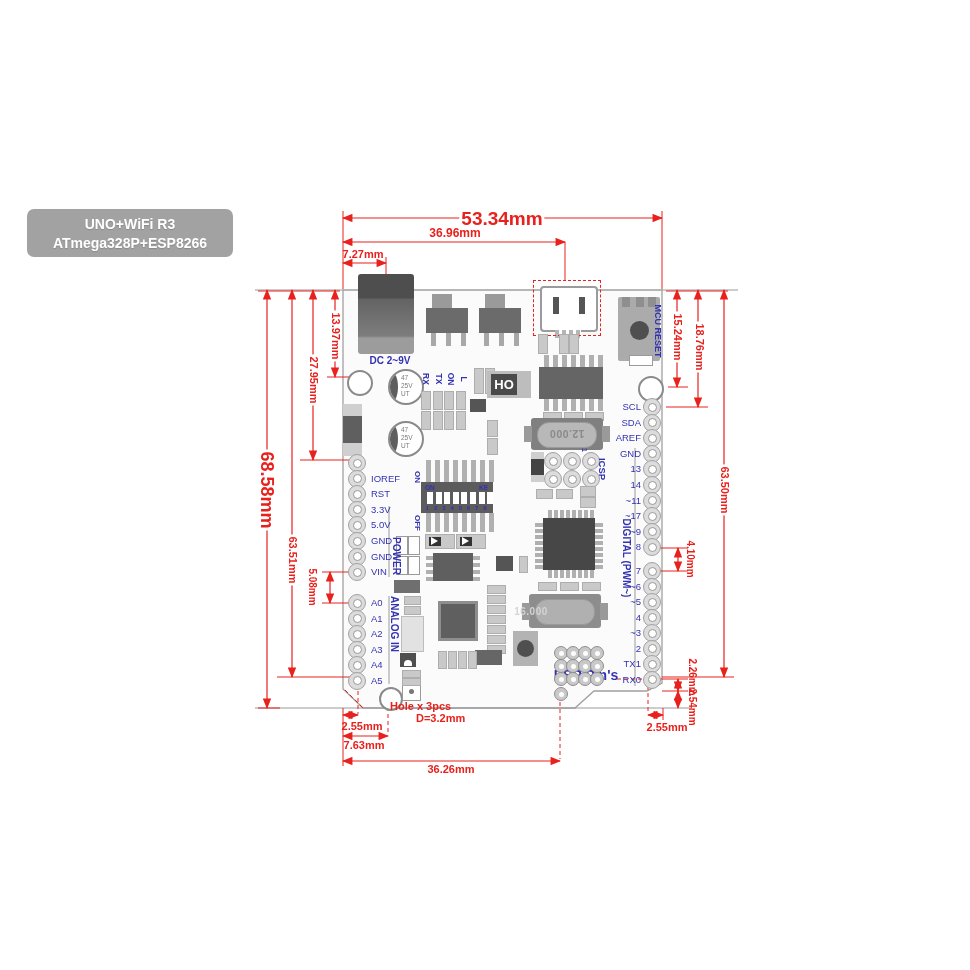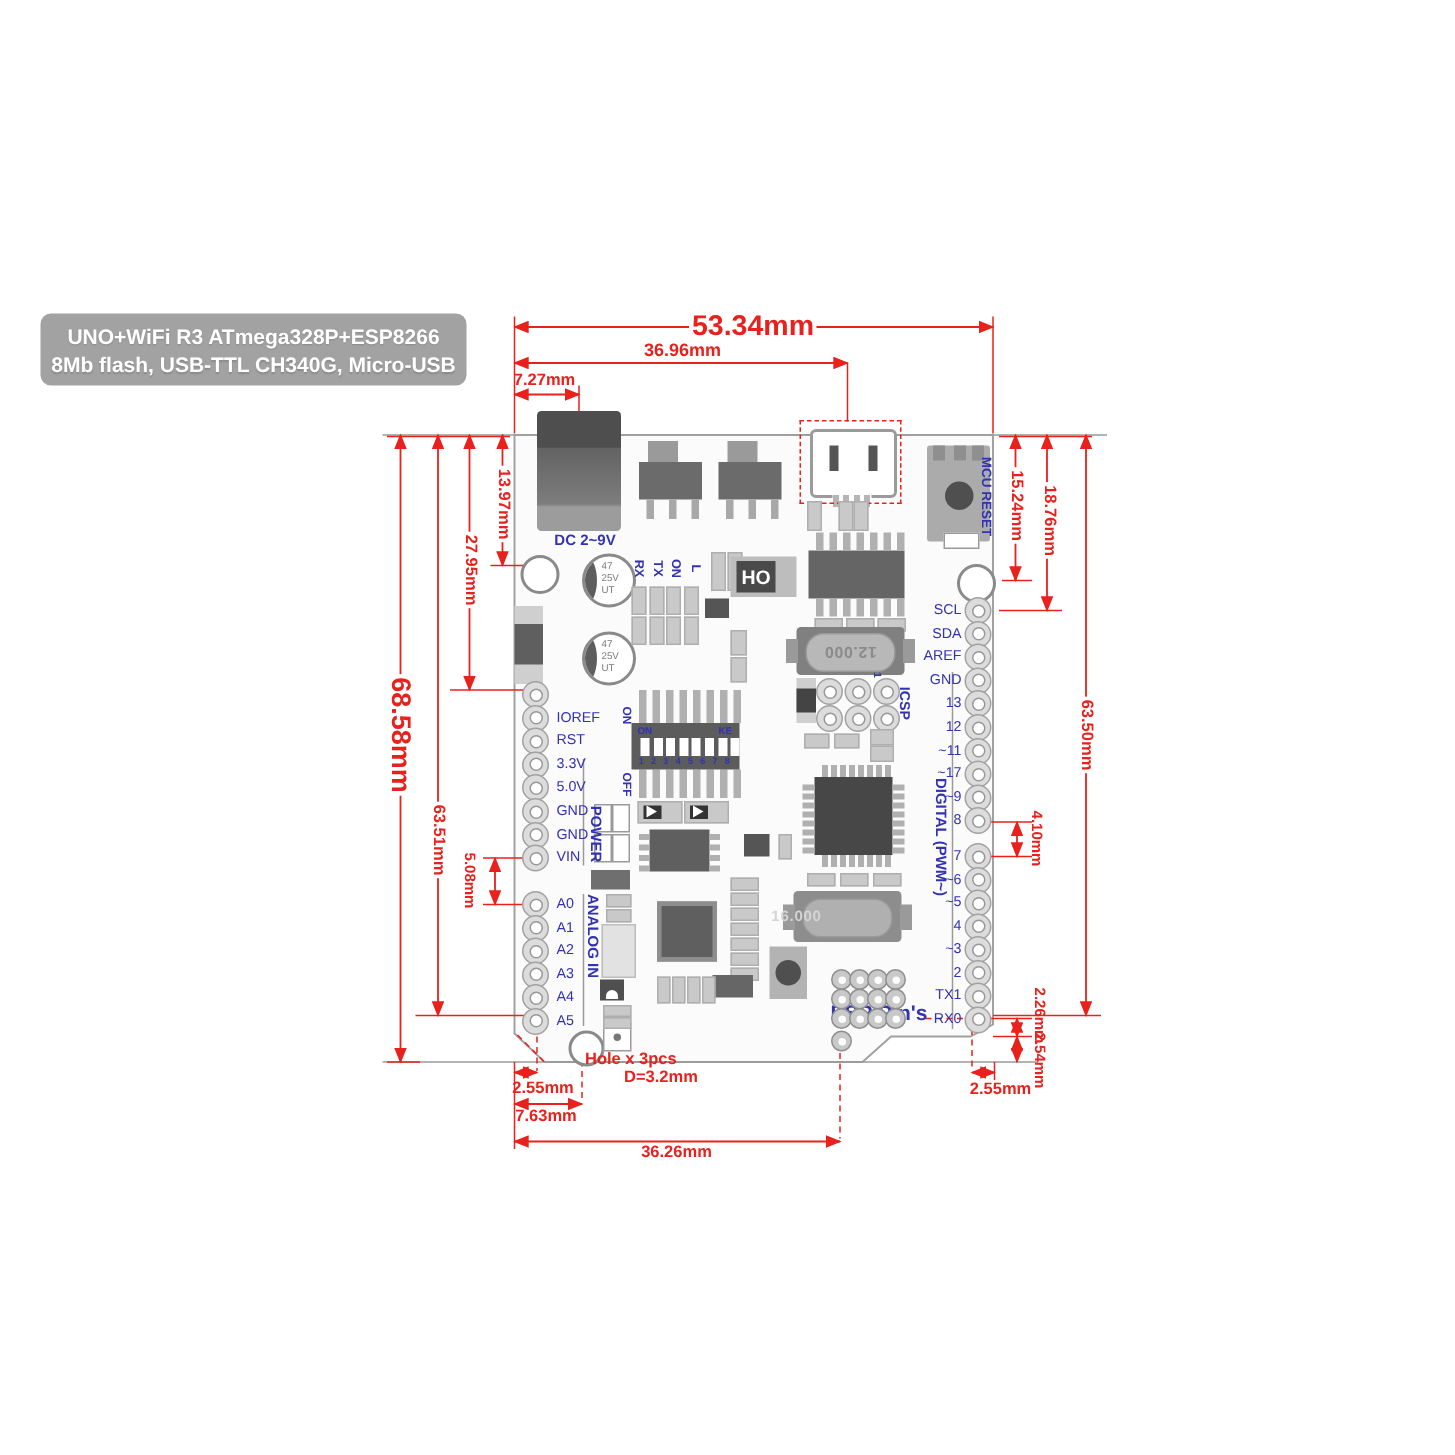--- a/index.html
+++ b/index.html
@@ -14,21 +14,21 @@
   .cmp{position:absolute}
   .pad{position:absolute;width:16px;height:16px;border-radius:50%;background:#dcdcdc;border:1px solid #a2a2a2}
   .pad::after{content:"";position:absolute;inset:3.5px;border-radius:50%;background:#fff;border:1.5px solid #989898}
   .esppad{position:absolute;width:12px;height:12px;border-radius:50%;background:#c9c9c9;border:1px solid #8f8f8f}
   .esppad::after{content:"";position:absolute;inset:3.5px;border-radius:50%;background:#fdfdfd}
   .hole{position:absolute;border-radius:50%;background:#fff;border:2.5px solid #8a8a8a}
   .pinlab{position:absolute;font-size:9.5px;font-weight:normal;color:#3232b2;line-height:10px;white-space:nowrap}
   .bar{position:absolute;background:#c9c9c9;border:1px solid #aeaeae}
   .wpad{position:absolute;background:#fff;border:1px solid #9a9a9a}
   .icpin{position:absolute;background:#b0b0b0}
-  #titlebox{position:absolute;left:27px;top:209px;width:284px;height:48px;background:#a2a2a2;border-radius:7px;color:#fff;font-weight:bold;font-size:14px;text-align:center;line-height:19px;padding-top:6px;box-sizing:border-box;text-shadow:0 1px 1px #8a8a8a}
+  #titlebox{position:absolute;left:27px;top:209px;width:206px;height:48px;background:#a2a2a2;border-radius:7px;color:#fff;font-weight:bold;font-size:14px;text-align:center;line-height:19px;padding-top:6px;box-sizing:border-box;text-shadow:0 1px 1px #8a8a8a}
 </style>
 </head>
 <body>
 
 <div id="stage">
 
   <svg width="970" height="970">
     <defs>
       <marker id="m" viewBox="0 0 10 8" refX="9" refY="4" markerWidth="9" markerHeight="7" orient="auto-start-reverse">
         <path d="M0,0L10,4L0,8z" fill="#e8211d"></path>
@@ -96,21 +96,20 @@
       <line x1="388" y1="700" x2="388" y2="734"></line>
       <line x1="560" y1="688" x2="560" y2="759"></line>
       <line x1="648" y1="679" x2="648" y2="712"></line>
       <line x1="617" y1="679" x2="662" y2="679"></line>
       <line x1="345" y1="690" x2="364" y2="709"></line>
     </g>
   </svg>
 
   <div id="titlebox">
     <div>UNO+WiFi R3 ATmega328P+ESP8266</div>
-    <div>8Mb flash, USB-TTL CH340G, Micro-USB</div>
   </div>
 
   <div class="cmp" style="left:358px;top:274px;width:56px;height:80px;background:linear-gradient(#4e4e4e,#4e4e4e 24px,#636363 25px,#7d7d7d 62px,#9c9c9c 64px,#9c9c9c);border-radius:3px"></div>
   <div class="hlab blue" style="left:390px;top:361px;font-size:10px">DC 2~9V</div>
 
   <div class="cmp" style="left:432px;top:294px;width:20px;height:15px;background:#9a9a9a"></div>
   <div class="cmp" style="left:426px;top:308px;width:42px;height:25px;background:#6b6b6b"></div>
   <div class="cmp" style="left:485px;top:294px;width:20px;height:15px;background:#9a9a9a"></div>
   <div class="cmp" style="left:479px;top:308px;width:42px;height:25px;background:#6b6b6b"></div>
   <div id="reglegs">
@@ -423,21 +422,21 @@
       <div class="pinlab" style="top: 402px; right: 329px;">SCL</div>
       <div class="pad" style="position: absolute; left: 643px; top: 413.6px;"></div>
       <div class="pinlab" style="top: 417.6px; right: 329px;">SDA</div>
       <div class="pad" style="position: absolute; left: 643px; top: 429.2px;"></div>
       <div class="pinlab" style="top: 433.2px; right: 329px;">AREF</div>
       <div class="pad" style="position: absolute; left: 643px; top: 444.8px;"></div>
       <div class="pinlab" style="top: 448.8px; right: 329px;">GND</div>
       <div class="pad" style="position: absolute; left: 643px; top: 460.4px;"></div>
       <div class="pinlab" style="top: 464.4px; right: 329px;">13</div>
       <div class="pad" style="position: absolute; left: 643px; top: 476px;"></div>
-      <div class="pinlab" style="top: 480px; right: 329px;">12</div>
+      <div class="pinlab" style="top: 480px; right: 329px;">14</div>
       <div class="pad" style="position: absolute; left: 643px; top: 491.6px;"></div>
       <div class="pinlab" style="top: 495.6px; right: 329px;">~11</div>
       <div class="pad" style="position: absolute; left: 643px; top: 507.2px;"></div>
       <div class="pinlab" style="top: 511.2px; right: 329px;">~17</div>
       <div class="pad" style="position: absolute; left: 643px; top: 522.8px;"></div>
       <div class="pinlab" style="top: 526.8px; right: 329px;">~9</div>
       <div class="pad" style="position: absolute; left: 643px; top: 538.4px;"></div>
       <div class="pinlab" style="top: 542.4px; right: 329px;">8</div>
       <div class="pad" style="position: absolute; left: 643px; top: 562px;"></div>
       <div class="pinlab" style="top: 566px; right: 329px;">7</div>

